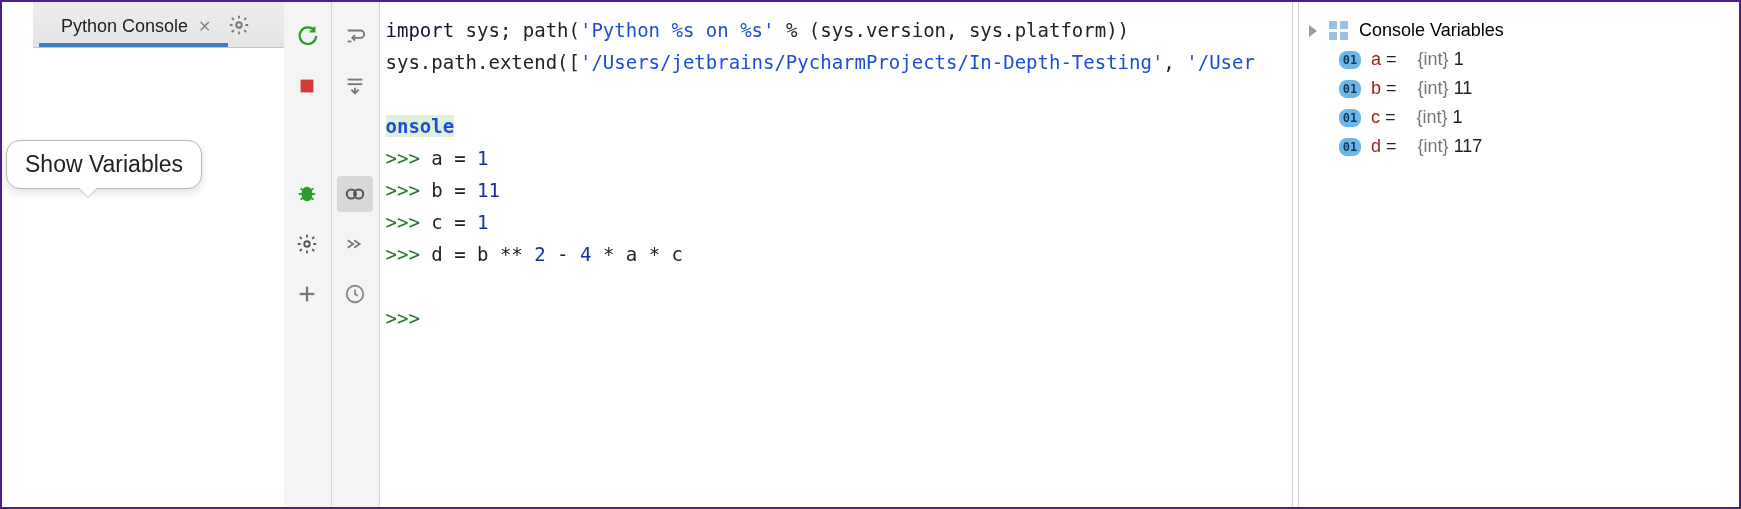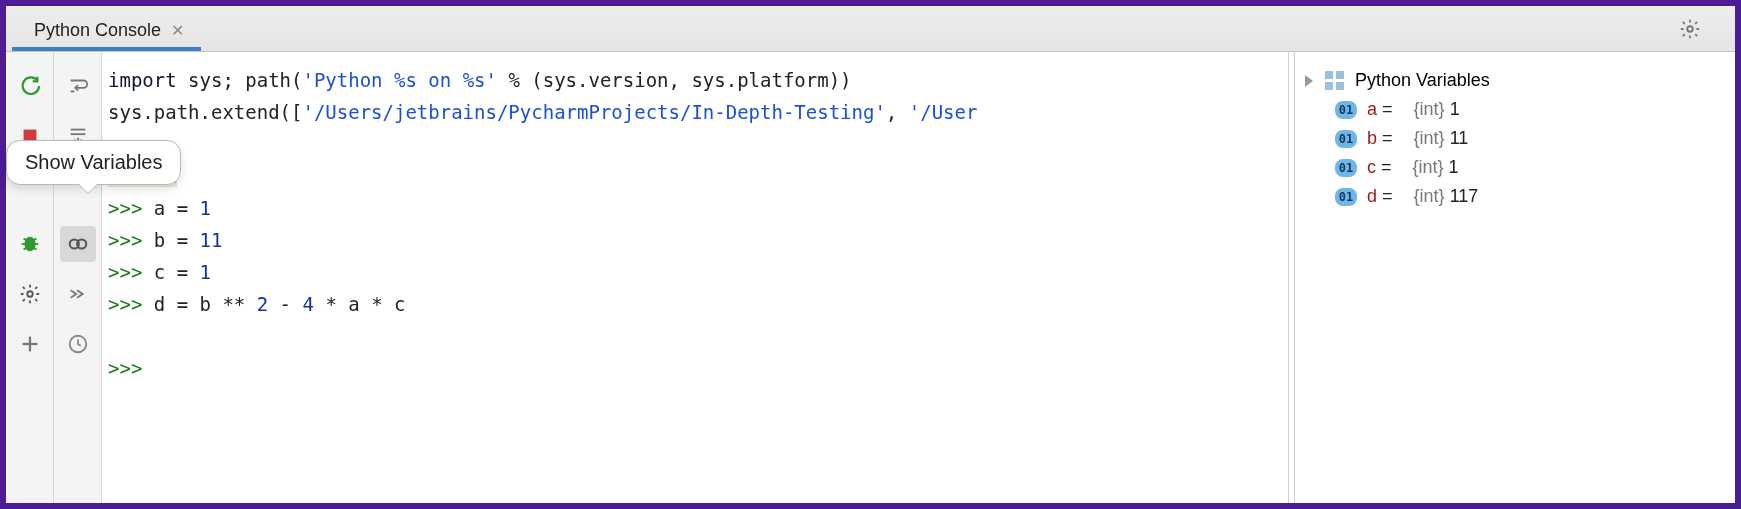--- a/index.html
+++ b/index.html
@@ -5,24 +5,24 @@
 * { margin: 0; padding: 0; box-sizing: border-box; }
 body {
   font-family: -apple-system, "Helvetica Neue", Arial, sans-serif;
   font-size: 15px;
   background: #fff;
   width: 1741px;
   height: 509px;
   overflow: hidden;
 }
 .window {
-  border: 6px solid #4c1d95;
+  border: 2px solid #4c1d95;
   height: 100%;
   display: flex;
-  flex-direction: column;
+  padding-left: 31px;
 }
 .tab-bar {
   height: 46px;
   background: linear-gradient(#ededed, #e5e5e5);
   border-bottom: 1px solid #c5c5c5;
   display: flex;
   align-items: flex-end;
   position: relative;
 }
 .tab {
@@ -161,21 +161,21 @@
 }
 .tooltip {
   position: absolute;
   top: 140px;
   left: 6px;
   background: #fff;
   border: 1px solid #b8b8b8;
   border-radius: 14px;
   padding: 10px 18px;
   font-family: -apple-system, Arial, sans-serif;
-  font-size: 20px;
+  font-size: 23px;
   color: #222;
   box-shadow: 0 4px 10px rgba(0,0,0,.12);
   white-space: nowrap;
 }
 .tooltip::after {
   content: "";
   position: absolute;
   bottom: -9px;
   left: 72px;
   width: 0; height: 0;
@@ -304,21 +304,21 @@
 <span class="prompt">&gt;&gt;&gt; </span><span>d = b ** </span><span class="num">2</span><span> - </span><span class="num">4</span><span> * a * c</span>
 
 <span class="prompt">&gt;&gt;&gt; </span></div>
 
     <div class="splitter"></div>
 
     <div class="var-panel">
       <div class="var-row var-header">
         <span class="tri"></span>
         <span class="panes-icon"></span>
-        <span>Python Variables</span>
+        <span>Console Variables</span>
       </div>
       <div class="var-row" style="padding-left:30px">
         <span class="badge01">01</span>
         <span><span class="var-name">a</span> <span class="var-eq">=</span> <span class="var-type">{int}</span> <span class="var-val">1</span></span>
       </div>
       <div class="var-row" style="padding-left:30px">
         <span class="badge01">01</span>
         <span><span class="var-name">b</span> <span class="var-eq">=</span> <span class="var-type">{int}</span> <span class="var-val">11</span></span>
       </div>
       <div class="var-row" style="padding-left:30px">

